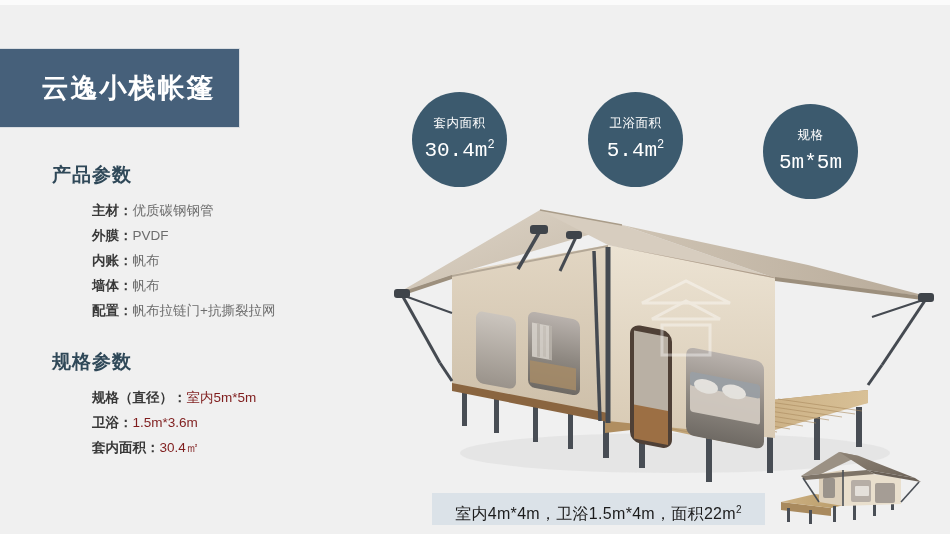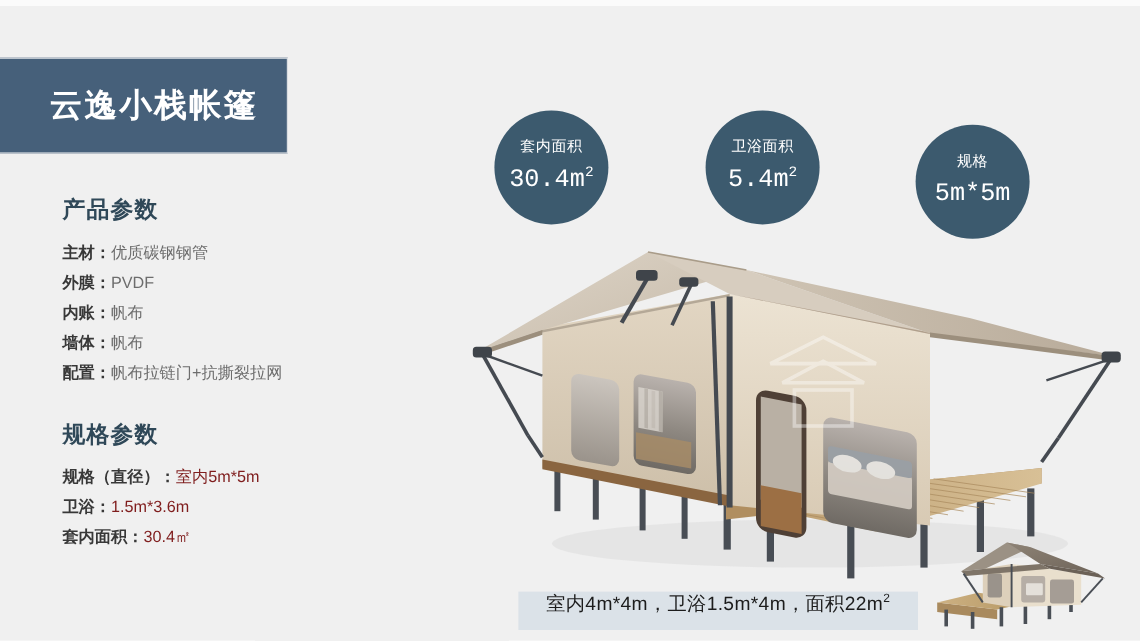--- a/index.html
+++ b/index.html
@@ -71,20 +71,21 @@
     list-style: none;
   }
   .spec-row {
     font-size: 13.5px;
     line-height: 25px;
     white-space: nowrap;
   }
   .spec-label {
     color: #383838;
     font-weight: bold;
+    margin-left: 40px;
   }
   .spec-value {
     color: #6d6d6d;
     font-weight: normal;
   }
   .spec-group-2 {
     margin-top: 26px;
   }
   .spec-group-2 .spec-value {
     color: #7f1d1d;
@@ -140,21 +141,21 @@
 
   
   .caption-bar {
     position: absolute;
     left: 432px;
     top: 493px;
     width: 333px;
     height: 32px;
     background: #dbe2e8;
     display: flex;
-    align-items: flex-start;
+    align-items: flex-end;
     justify-content: center;
   }
   .caption-bar .caption-text {
     color: #1c1c1c;
     font-size: 16px;
     letter-spacing: 0.3px;
   }
   .caption-bar .caption-text .sup {
     font-size: 10px;
     vertical-align: super;

